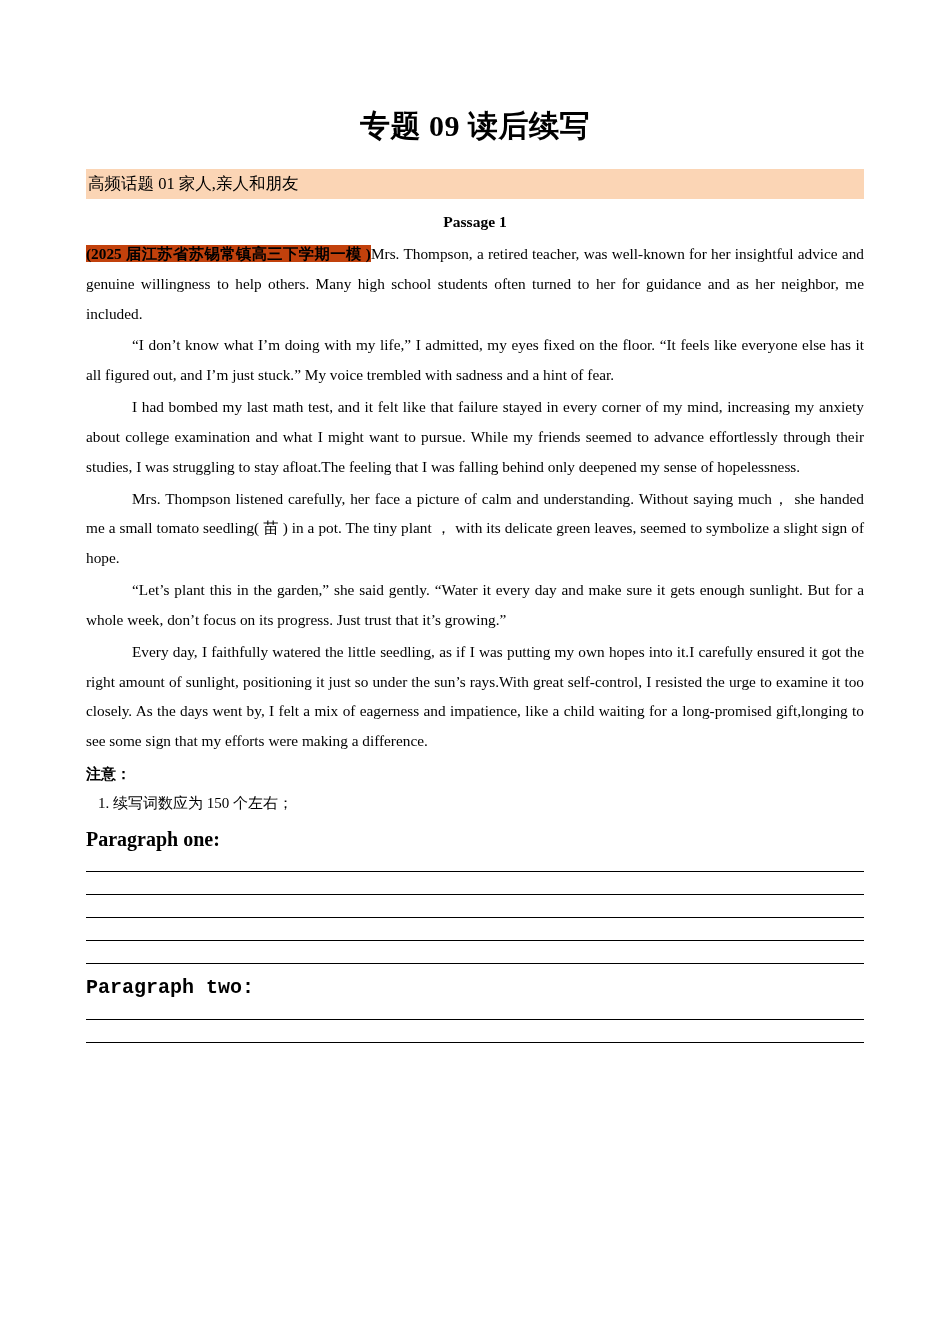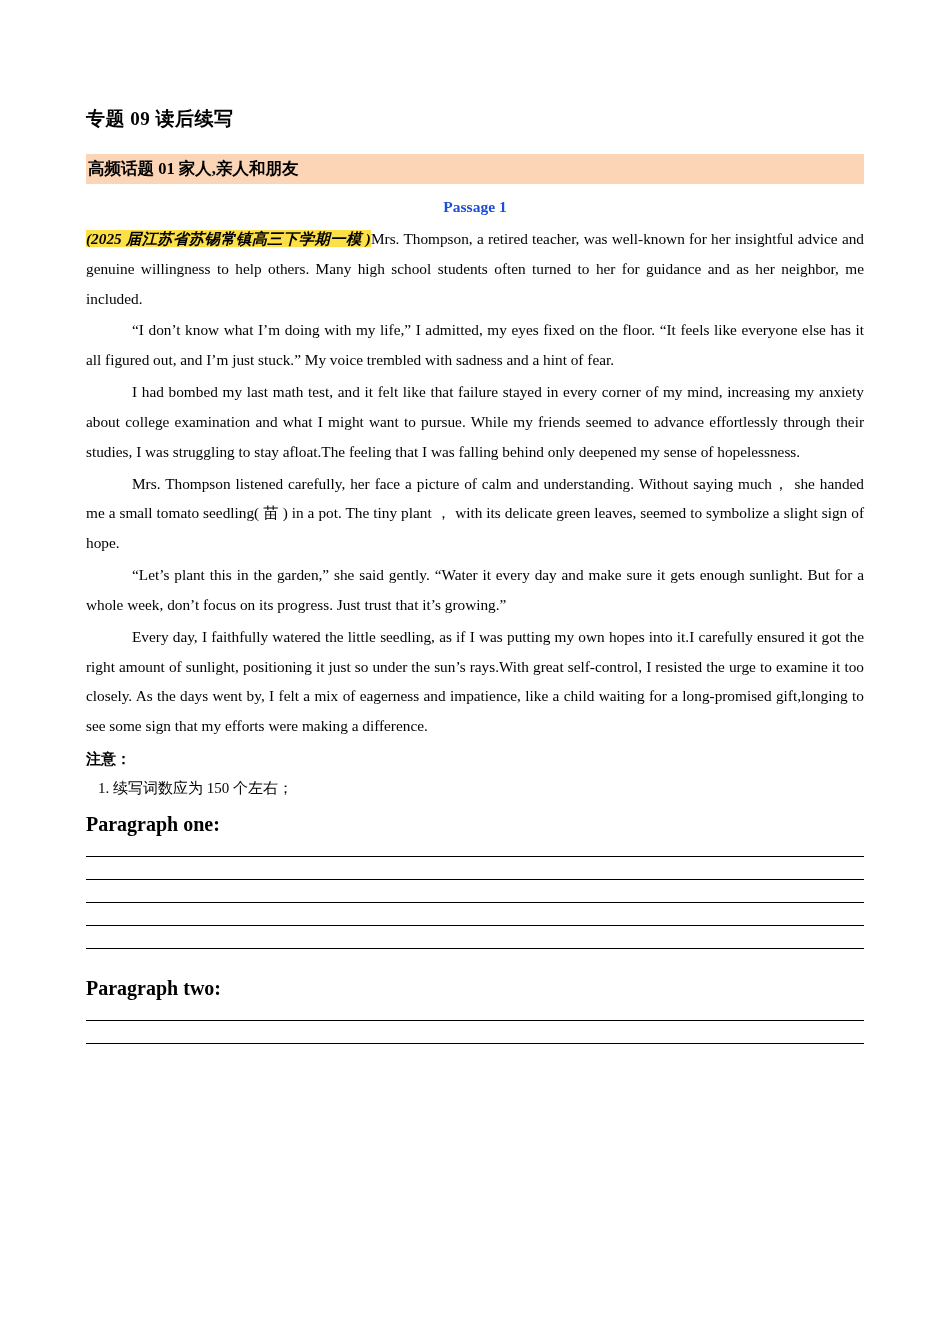--- a/index.html
+++ b/index.html
@@ -14,54 +14,53 @@
     color: #000000;
   }
   .page {
     width: 950px;
     min-height: 1344px;
     box-sizing: border-box;
     padding: 88px 86px 40px 86px;
     position: relative;
   }
   .doc-title {
-    text-align: left;
-    font-size: 19px;
+    text-align: center;
+    font-size: 30px;
     font-weight: bold;
     margin: 18px 0 22px 0;
     letter-spacing: 0.5px;
   }
   .topic-bar {
     background: #fbd5b5;
-    font-weight: bold;
+    font-weight: normal;
     font-size: 16.5px;
     padding: 4px 18px 4px 2px;
     margin-bottom: 14px;
   }
   .passage-label {
     text-align: center;
-    color: #1d4ed8;
+    color: #000000;
     font-weight: bold;
     font-size: 15.5px;
     margin: 6px 0 8px 0;
   }
   p.body-text {
     font-size: 15.3px;
     line-height: 1.95;
     text-align: justify;
     margin: 0 0 2px 0;
     text-indent: 0;
   }
   p.indent {
     text-indent: 46px;
   }
   .hl {
-    background: #fde047;
+    background: #c2410c;
     font-weight: bold;
-    font-style: italic;
   }
   .note-cn {
     font-size: 15px;
     line-height: 1.9;
     margin: 4px 0 0 0;
     font-weight: bold;
   }
   .note-item {
     font-size: 15px;
     line-height: 1.95;
@@ -134,21 +133,21 @@
         <hr class="rule">
       </div>
     <div class="rule-wrap">
         <hr class="rule">
       </div>
     <div class="rule-wrap">
         <hr class="rule">
       </div>
   </div>
 
-  <div class="para-head" style="margin-top:28px;">Paragraph two:</div>
+  <div class="para-head" style="margin-top:12px;font-family:Liberation Mono, monospace;">Paragraph two:</div>
 
   <div class="blank-lines">
     <div class="rule-wrap">
         <hr class="rule">
       </div>
     <div class="rule-wrap">
         <hr class="rule">
       </div>
   </div>
 

